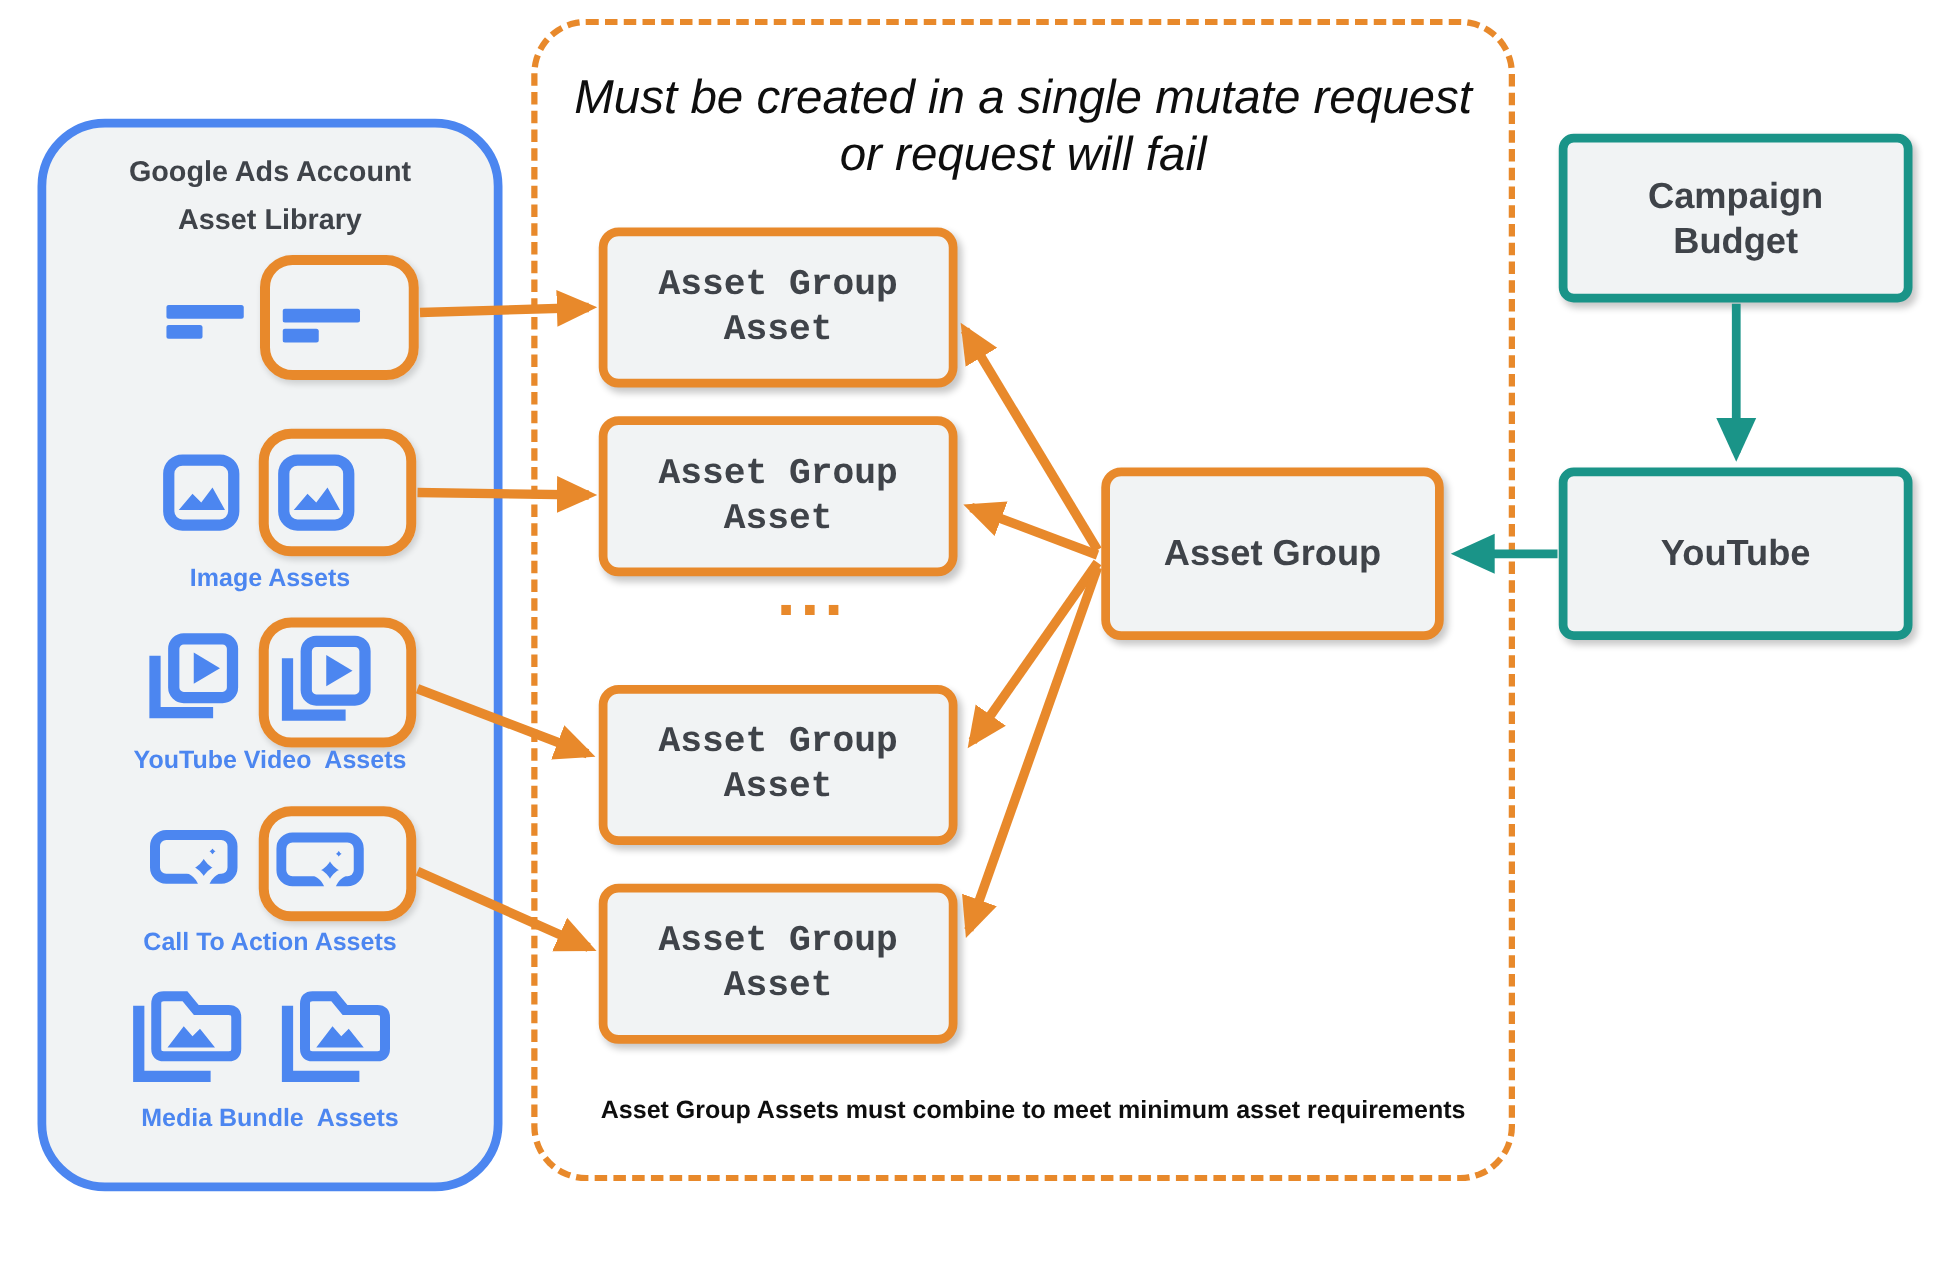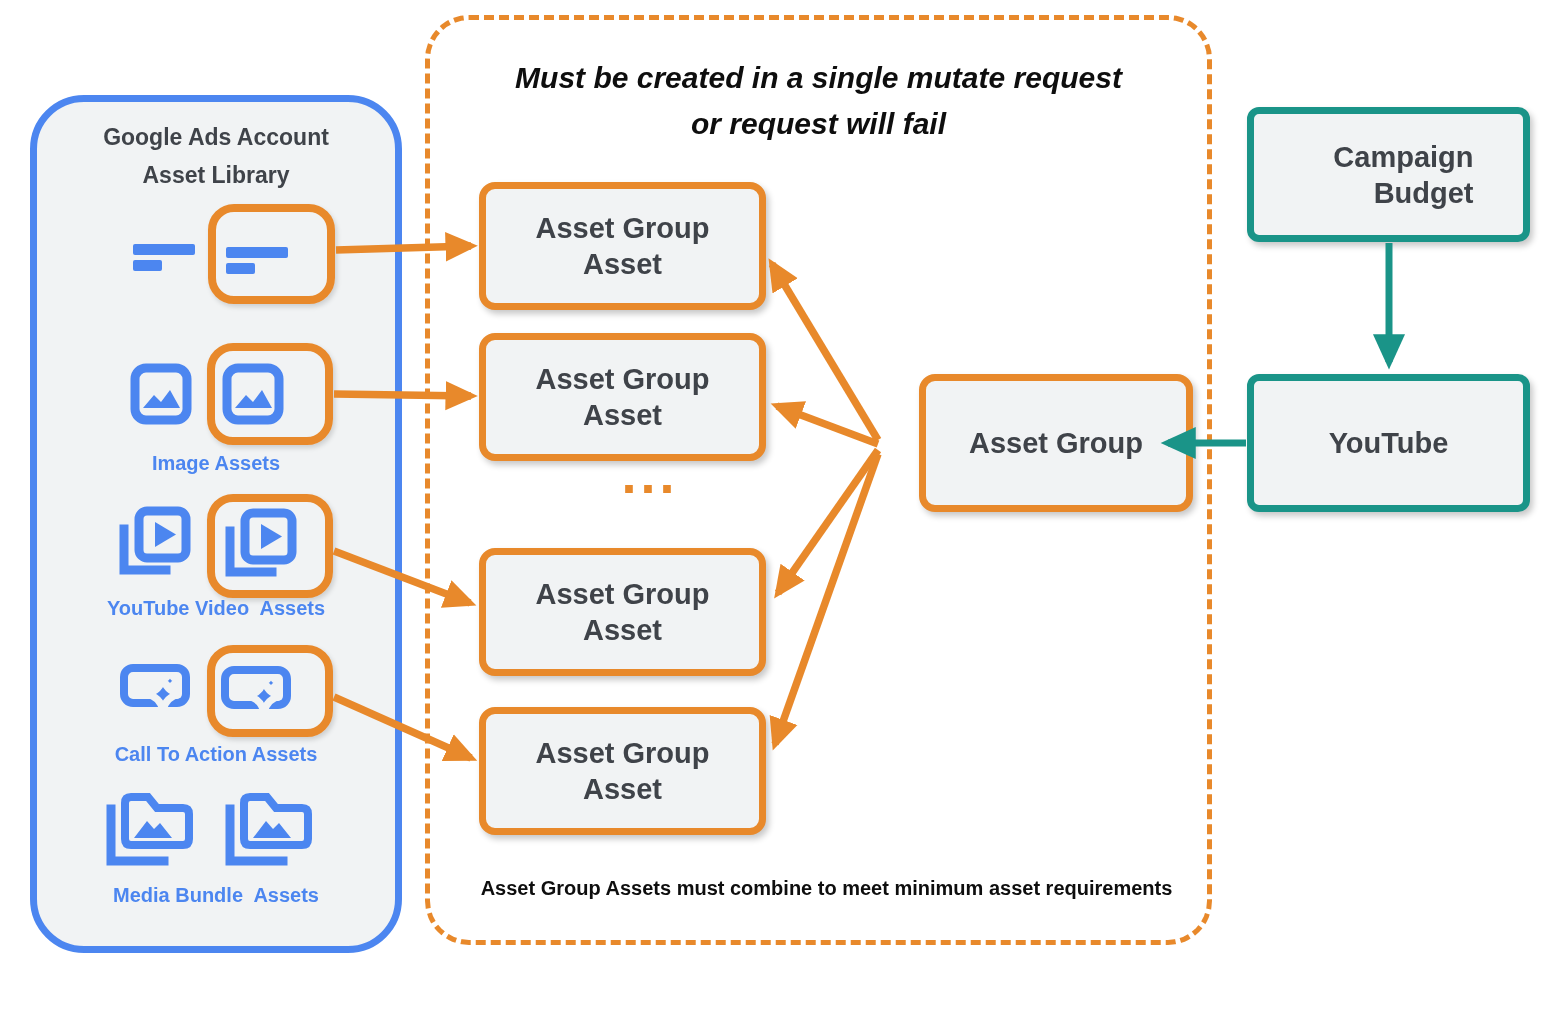--- a/index.html
+++ b/index.html
@@ -18,27 +18,27 @@
     font-size:23px;font-weight:bold;line-height:38px;}
   .asset-label{left:30px;width:372px;text-align:center;color:var(--blue);
     font-size:20px;font-weight:bold;white-space:pre;}
   .hl-box{width:127px;border:8px solid var(--orange);border-radius:26px;
     box-shadow:2px 3px 5px rgba(0,0,0,0.15);}
 
   
   .mutate{left:425px;top:15px;width:787px;height:930px;background:#fff;
     border:5px dashed var(--orange);border-radius:44px;}
   .mutate-title{left:425px;top:55px;width:787px;text-align:center;color:var(--black_text);
-    font-size:30px;font-weight:bold;font-style:italic;line-height:46px;}
+    font-size:38px;font-weight:normal;font-style:italic;line-height:46px;}
   .box{background:var(--box_fill);border:7px solid var(--orange);border-radius:16px;
     display:flex;align-items:center;justify-content:center;text-align:center;
     color:var(--dark_text);font-size:29px;font-weight:bold;line-height:36px;
     box-shadow:3px 4px 6px rgba(0,0,0,0.22);}
   .aga{left:479px;width:287px;height:128px;}
-  .aga span{display:inline-block;width:200px;}
+  .aga span{display:inline-block;width:200px;font-family:Liberation Mono, monospace;}
   .ellipsis{left:605px;top:447px;width:90px;text-align:center;color:var(--orange);
     font-size:54px;font-weight:800;letter-spacing:4px;line-height:54px;}
   .footnote{left:425px;top:877px;width:787px;text-align:center;color:var(--black_text);
     font-size:20px;font-weight:bold;padding-left:16px;}
 
   .teal-box{border-color:var(--teal);border-radius:12px;}
   .note{left:30px;top:982px;width:1500px;color:var(--black_text);font-size:21px;font-weight:bold;}
 
   
   .overlay{left:0;top:0;pointer-events:none;}
@@ -133,27 +133,27 @@
     <span>Asset Group Asset</span>
   </div>
   <div class="abs ellipsis">...</div>
   <div class="abs box aga" style="top:548px;">
     <span>Asset Group Asset</span>
   </div>
   <div class="abs box aga" style="top:707px;">
     <span>Asset Group Asset</span>
   </div>
 
-  <div class="abs box" style="left:881px;top:374px;width:274px;height:138px;margin-left:38px;">
+  <div class="abs box" style="left:881px;top:374px;width:274px;height:138px;">
     <span>Asset Group</span>
   </div>
 
   <div class="abs footnote">Asset Group Assets must combine to meet minimum asset requirements</div>
 
-  <div class="abs box teal-box" style="left:1247px;top:107px;width:283px;height:135px;text-align:right;">
+  <div class="abs box teal-box" style="left:1247px;top:107px;width:283px;height:135px;">
     <span style="width:170px;">Campaign Budget</span>
   </div>
   <div class="abs box teal-box" style="left:1247px;top:374px;width:283px;height:138px;">
     <span>YouTube</span>
   </div>
 
 
   <svg class="abs overlay" width="1552" height="1017" viewBox="0 0 1552 1017">
     <defs>
       <marker id="head-orange" viewBox="0 0 12 12" refX="9" refY="6" markerWidth="34" markerHeight="34" markerUnits="userSpaceOnUse" orient="auto">

